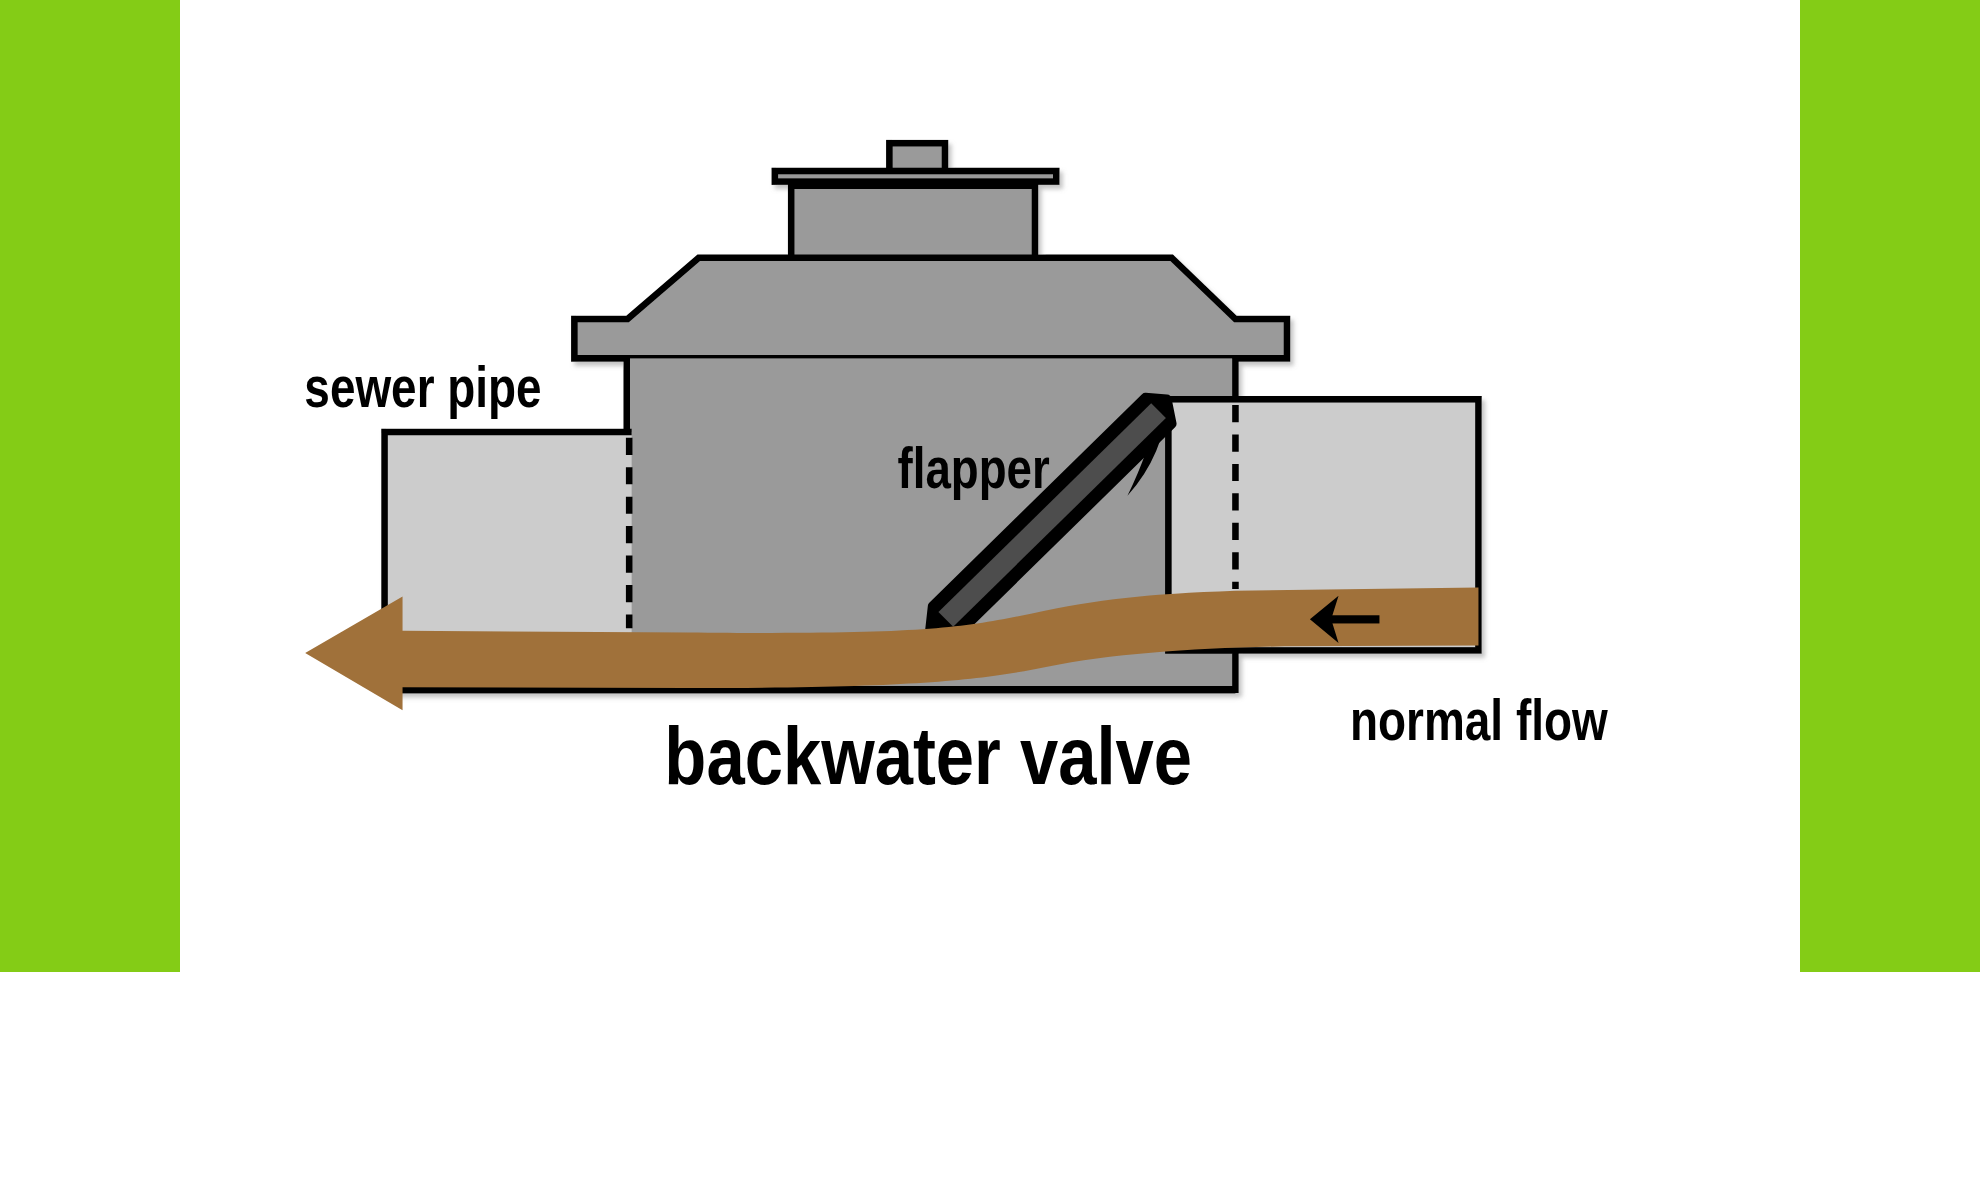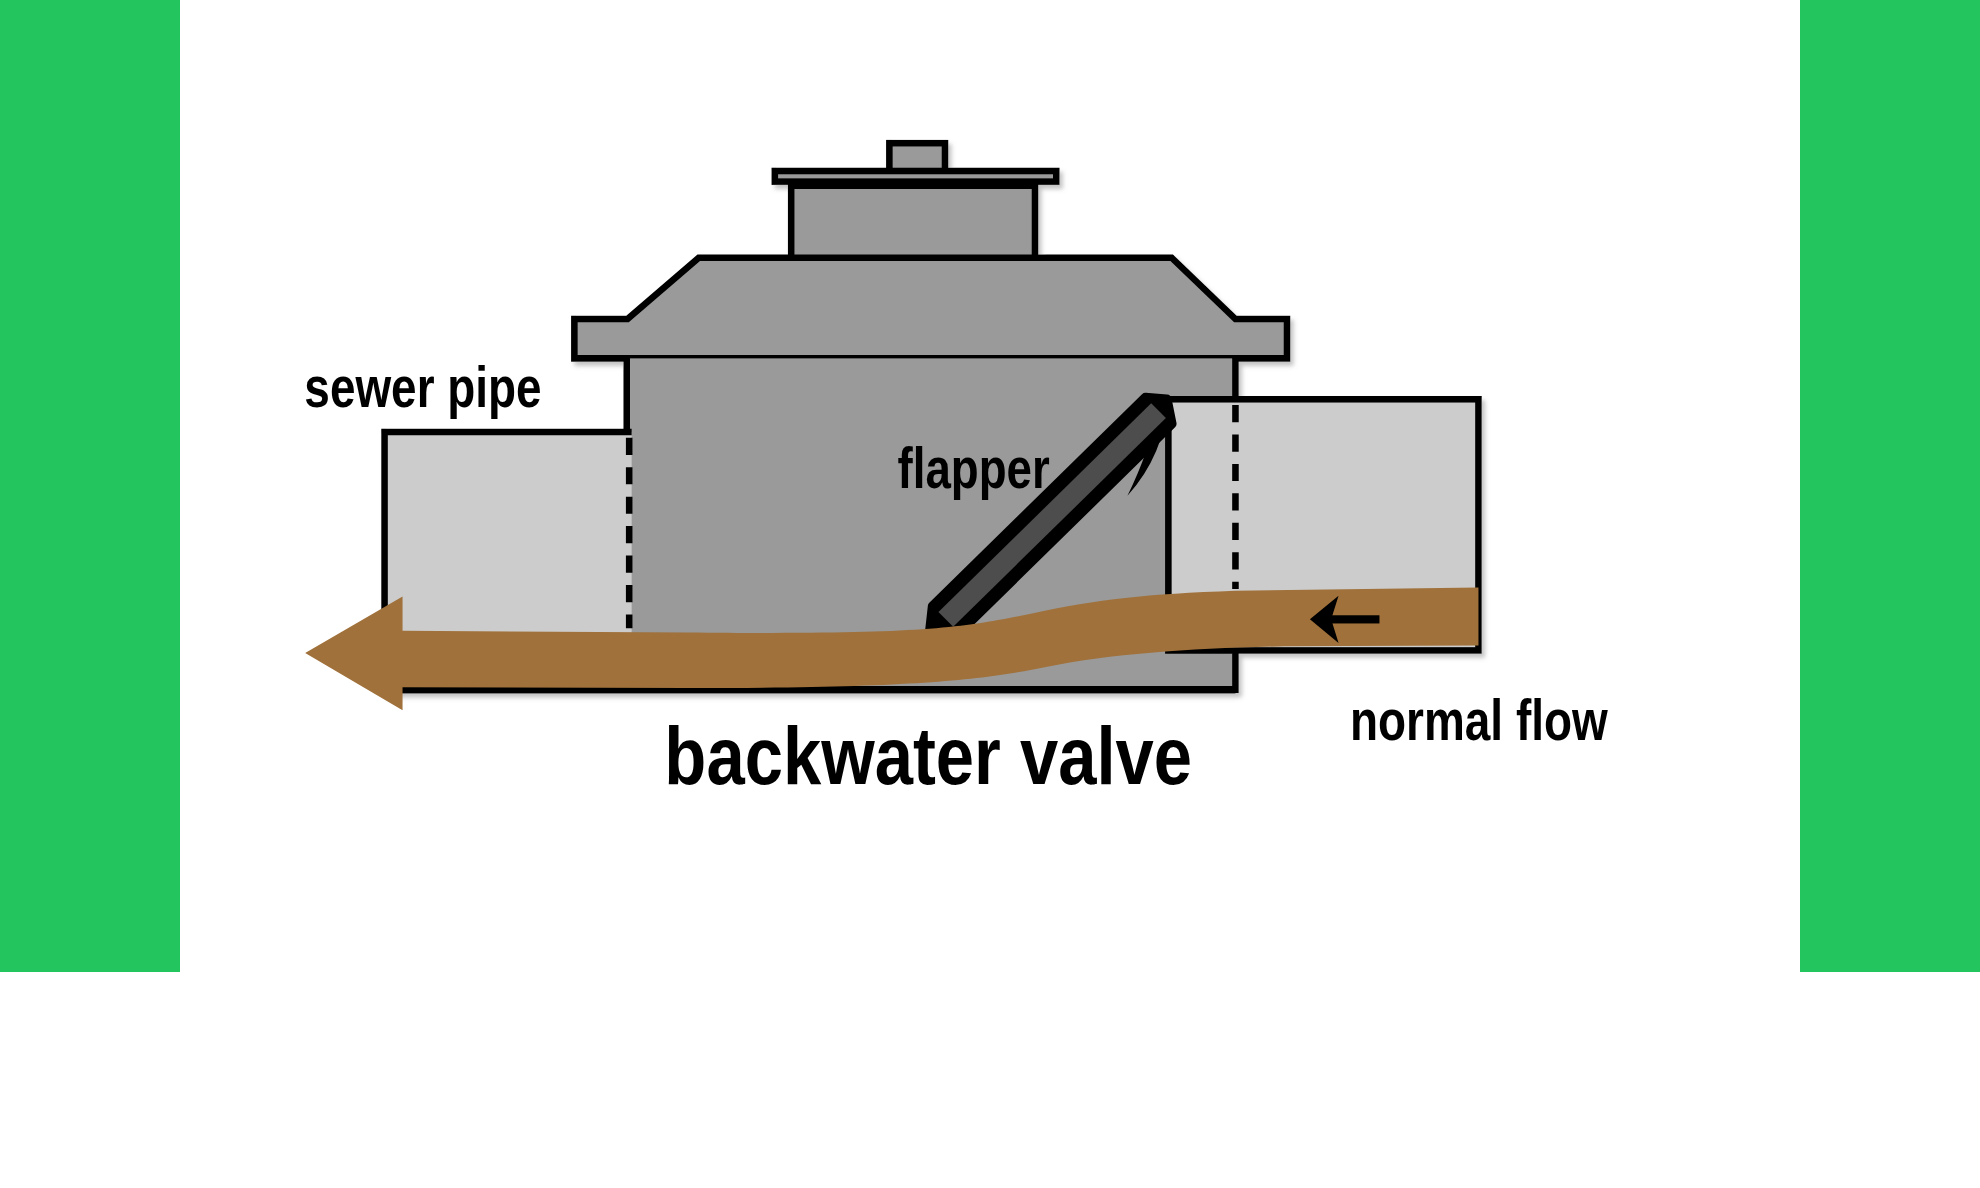--- a/index.html
+++ b/index.html
@@ -1,20 +1,20 @@
 <!DOCTYPE html>
 <html><head>
 <meta charset="utf-8">
 <style>
   html, body { margin: 0; padding: 0; background: #ffffff; }
   .stage {
     position: relative;
     width: 1980px;
     height: 972px;
-    background: #22c55e;
+    background: #84cc16;
     overflow: hidden;
     font-family: "Liberation Sans", "DejaVu Sans", sans-serif;
   }
   svg { display: block; width: 100%; height: 100%; }
   text {
     font-family: "Liberation Sans", "DejaVu Sans", sans-serif;
     font-weight: bold;
     fill: #000000;
   }
 </style>

